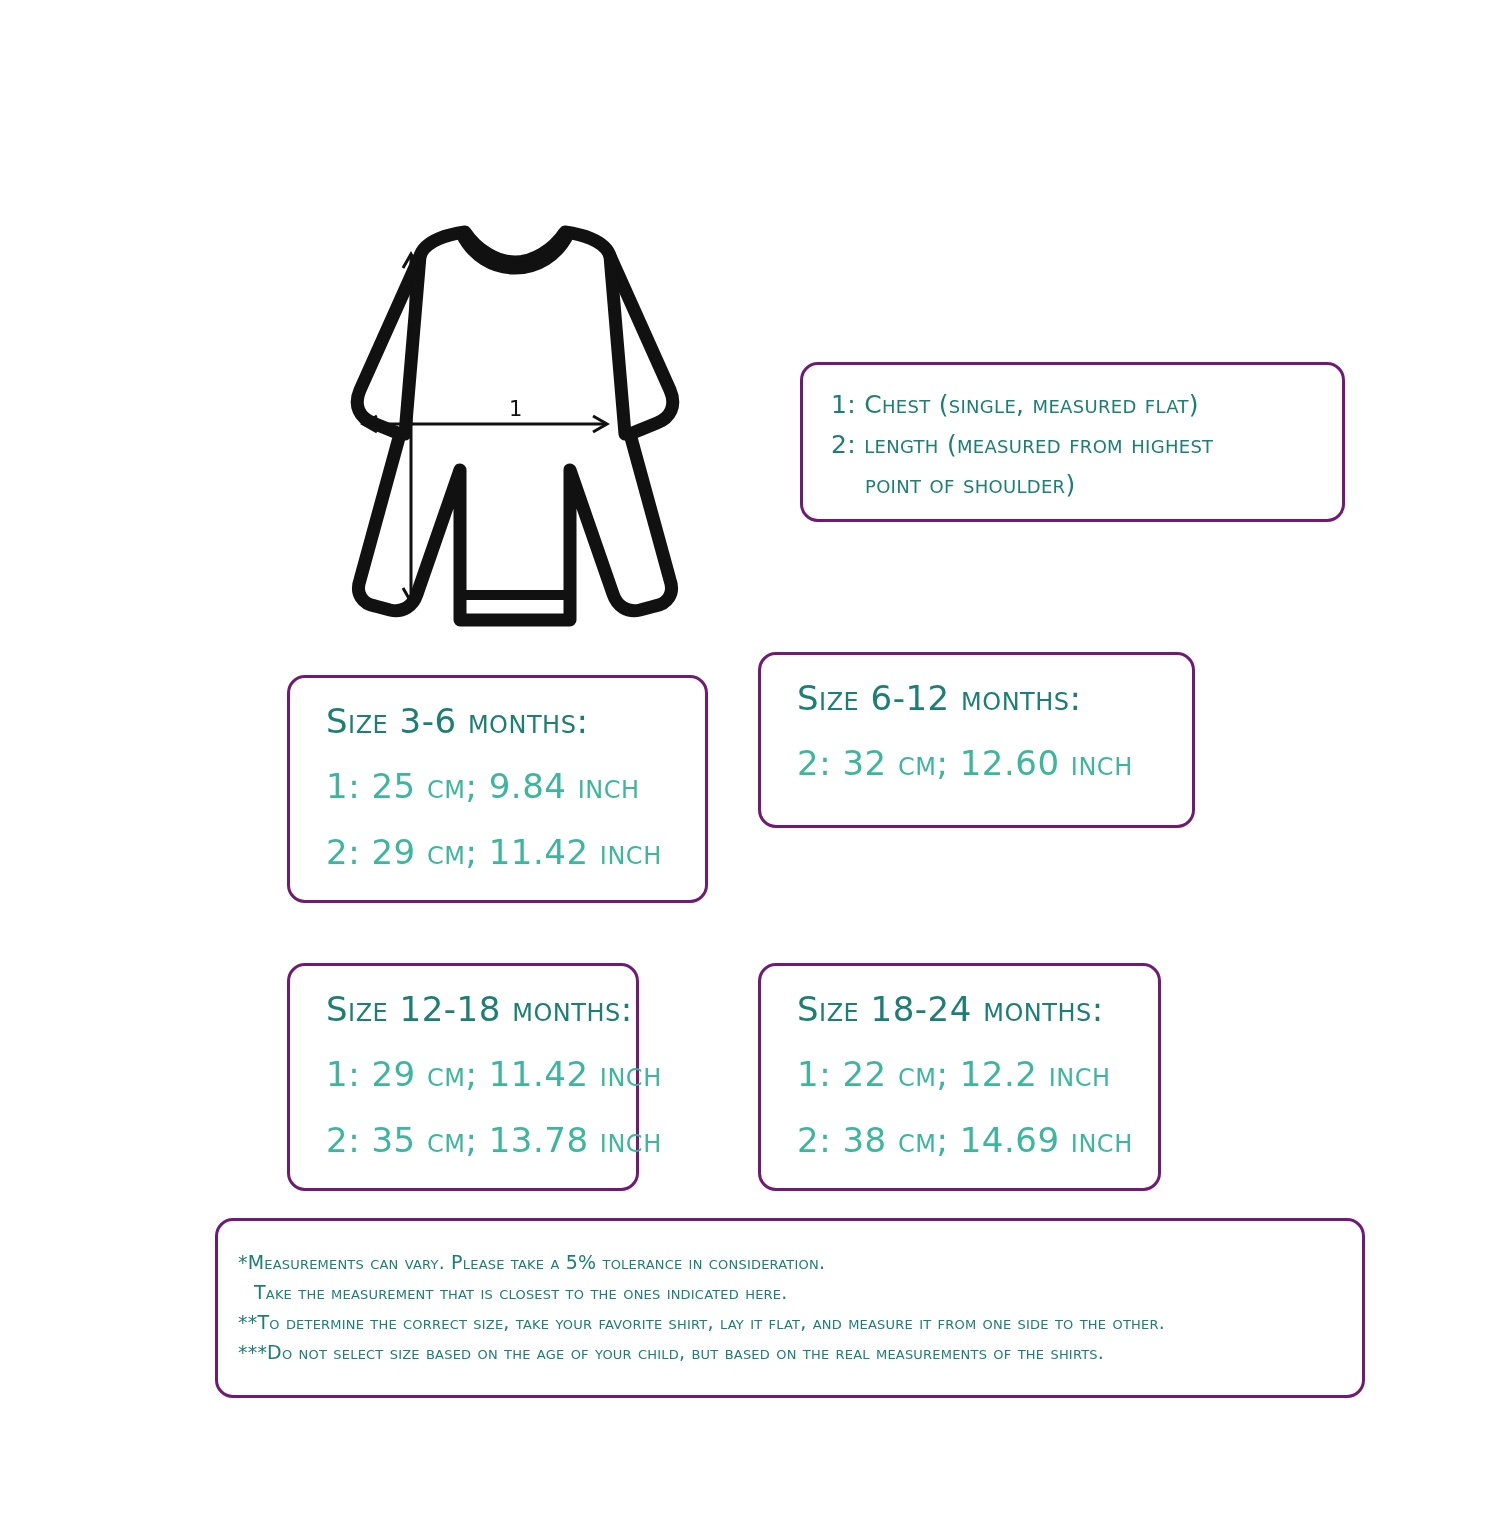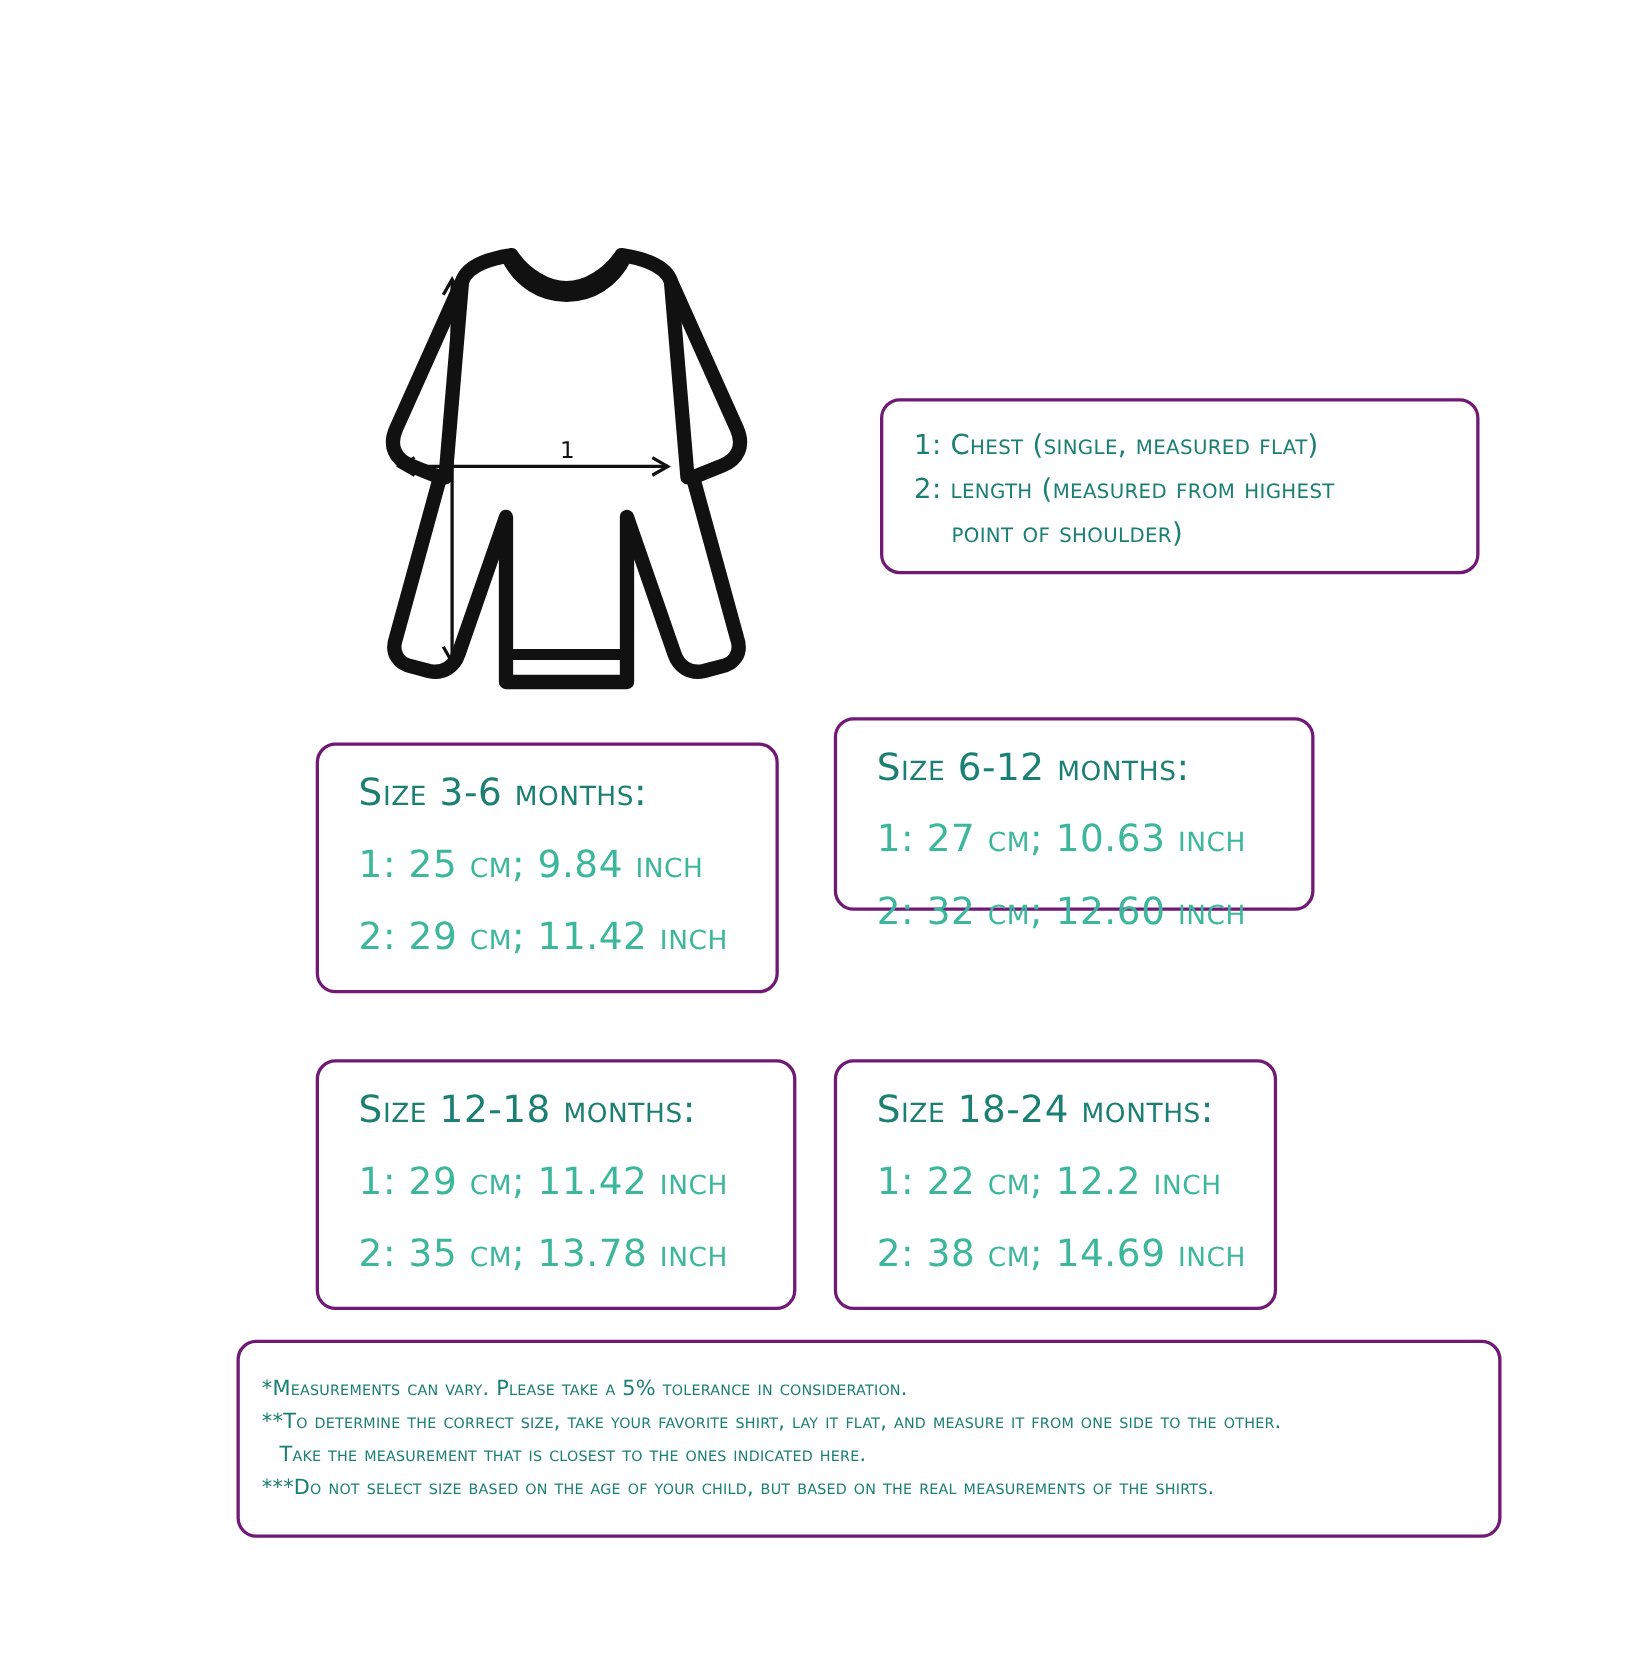--- a/index.html
+++ b/index.html
@@ -86,21 +86,21 @@
     font-size: 34px;
     color: #3cb79c;
     line-height: 48px;
     letter-spacing: 0.5px;
     white-space: nowrap;
     margin-top: 18px;
   }
 
   .card-36   { left: 287px;  top: 675px;  width: 421px; height: 228px; }
   .card-612  { left: 758px;  top: 652px;  width: 437px; height: 176px; }
-  .card-1218 { left: 287px;  top: 963px;  width: 437px; height: 228px; }
+  .card-1218 { left: 287px;  top: 963px;  width: 352px; height: 228px; }
   .card-1824 { left: 758px;  top: 963px;  width: 403px; height: 228px; }
 
   
   .notes-box {
     left: 215px;
     top: 1218px;
     width: 1150px;
     height: 180px;
     padding: 26px 28px 0 20px;
   }
@@ -180,36 +180,35 @@
   </div>
 
   <div class="box size-card card-36">
     <div class="title">Size 3-6 months:</div>
     <div class="measure">1: 25 cm; 9.84 inch</div>
     <div class="measure">2: 29 cm; 11.42 inch</div>
   </div>
 
   <div class="box size-card card-612">
     <div class="title">Size 6-12 months:</div>
-    <div class="measure">1: 27 cm; 10.63 inch</div>
     <div class="measure">2: 32 cm; 12.60 inch</div>
   </div>
 
   <div class="box size-card card-1218">
     <div class="title">Size 12-18 months:</div>
     <div class="measure">1: 29 cm; 11.42 inch</div>
     <div class="measure">2: 35 cm; 13.78 inch</div>
   </div>
 
   <div class="box size-card card-1824">
     <div class="title">Size 18-24 months:</div>
     <div class="measure">1: 22 cm; 12.2 inch</div>
     <div class="measure">2: 38 cm; 14.69 inch</div>
   </div>
 
   <div class="box notes-box">
     <div class="note-line">*Measurements can vary. Please take a 5% tolerance in consideration.</div>
+    <div class="note-line indent">Take the measurement that is closest to the ones indicated here.</div>
     <div class="note-line">**To determine the correct size, take your favorite shirt, lay it flat, and measure it from one side to the other.</div>
-    <div class="note-line indent">Take the measurement that is closest to the ones indicated here.</div>
     <div class="note-line">***Do not select size based on the age of your child, but based on the real measurements of the shirts.</div>
   </div>
 
 </div>
 
 </body></html>

